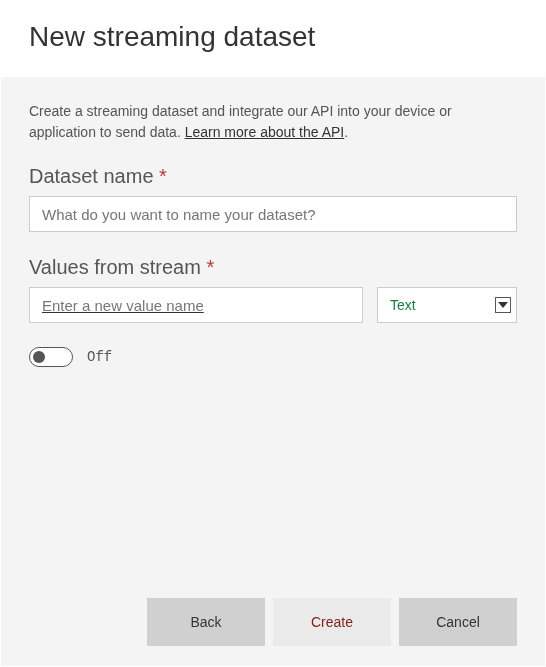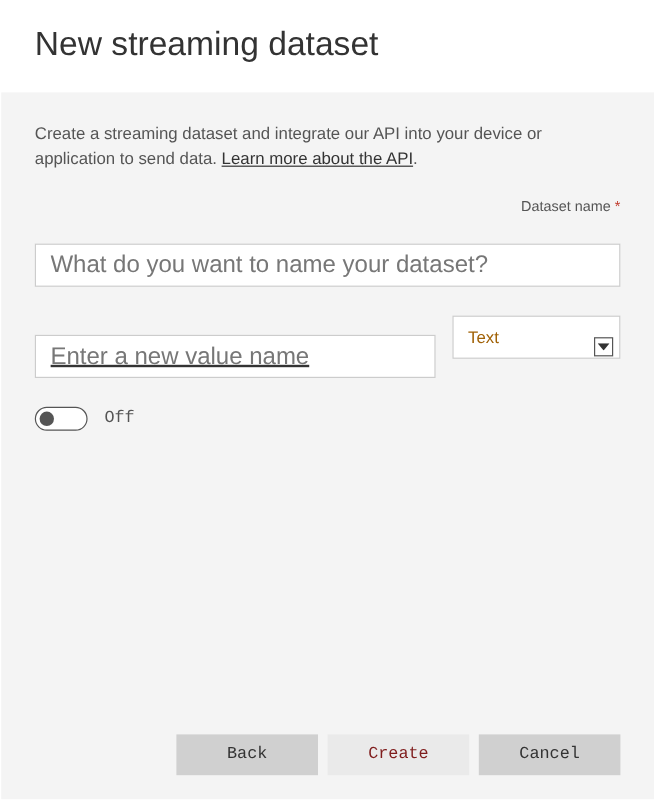--- a/index.html
+++ b/index.html
@@ -48,38 +48,36 @@
     .description a {
       color: #333;
       text-decoration: underline;
       text-align: center;
     }
     .field-group {
       margin-bottom: 24px;
     }
     .field-label {
       display: block;
-      font-size: 12px;
+      font-size: 20px;
       color: #555;
       margin-bottom: 8px;
-      text-align: right;
     }
     .required {
       color: #c0392b;
     }
     .text-input {
       width: 100%;
       height: 36px;
       padding: 0 12px;
       border: 1px solid #ccc;
       background: #fff;
-      font-size: 20px;
+      font-size: 15px;
       color: #333;
       font-family: inherit;
-      margin-top: 16px;
     }
     .text-input::placeholder {
       color: #777;
     }
     .values-row {
       display: flex;
       gap: 14px;
     }
     .values-row .text-input {
       flex: 1;
@@ -89,21 +87,21 @@
       position: relative;
       width: 140px;
     }
     .select-input {
       width: 100%;
       height: 36px;
       padding: 0 30px 0 12px;
       border: 1px solid #ccc;
       background: #fff;
       font-size: 14px;
-      color: #a16207;
+      color: #15803d;
       font-family: inherit;
       appearance: none;
       -webkit-appearance: none;
       cursor: pointer;
     }
     .select-wrap .chev {
       position: absolute;
       right: 6px;
       top: 50%;
       transform: translateY(-50%);
@@ -151,24 +149,24 @@
     }
     .footer {
       margin-top: auto;
       display: flex;
       justify-content: flex-end;
       gap: 8px;
       padding-top: 20px;
     }
     .btn {
       min-width: 118px;
-      height: 34px;
+      height: 48px;
       border: none;
       font-size: 14px;
-      font-family: Liberation Mono, monospace;
+      font-family: Liberation Sans, sans-serif;
       cursor: pointer;
       color: #333;
     }
     .btn-default {
       background: #d0d0d0;
     }
     .btn-muted {
       background: #eaeaea;
       color: #7f1d1d;
     }
@@ -189,20 +187,24 @@
 
     <div class="field-group">
       <label class="field-label">
         <span>Dataset name</span>
         <span class="required">*</span>
       </label>
       <input type="text" class="text-input" placeholder="What do you want to name your dataset?" style="">
     </div>
 
     <div class="field-group">
+      <label class="field-label">
+        <span>Values from stream</span>
+        <span class="required">*</span>
+      </label>
       <div class="values-row">
         <input type="text" class="text-input" placeholder="Enter a new value name" style="">
         <div class="select-wrap">
           <div class="select-input" style="line-height:34px;">Text</div>
           <span class="chev">
             <svg viewBox="0 0 10 6">
                 <path d="M0 0 L5 6 L10 0 Z" fill="#333"></path>
               </svg>
           </span>
         </div>

